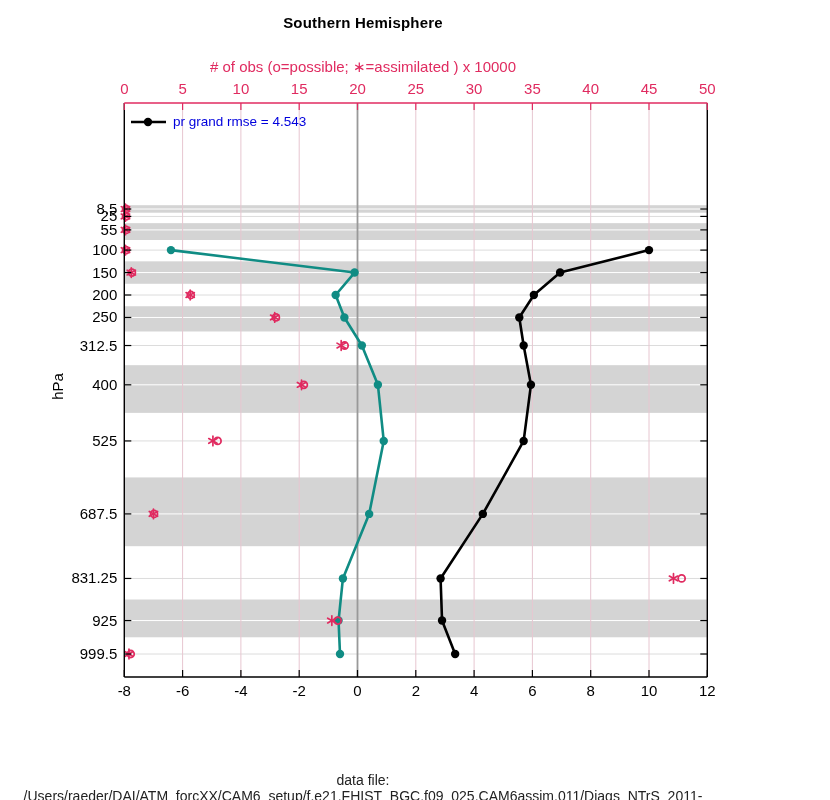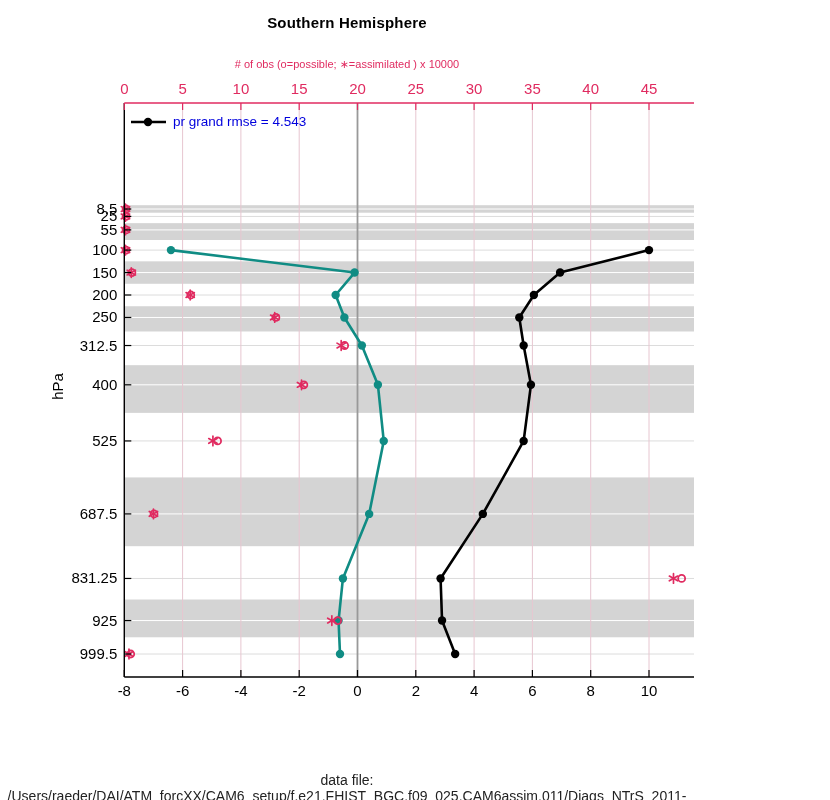--- a/index.html
+++ b/index.html
@@ -1,23 +1,23 @@
 <!DOCTYPE html>
 <html><head>
 <meta charset="utf-8">
 <style>
   html,body{margin:0;padding:0;background:#ffffff;}
   #figure{
     position:relative;width:694px;height:800px;background:#ffffff;overflow:hidden;
-    font-family:"Liberation Sans", sans-serif;color:#000;
+    font-family:"Liberation Sans", sans-serif;color:#000;padding-left:32px;
   }
   .abs{position:absolute;}
   .ctr{left:0;right:0;text-align:center;}
   #title1,#title2{font-size:15px;font-weight:bold;letter-spacing:0.2px;}
-  #topAxisLabel{font-size:11px;font-weight:bold;}
+  #topAxisLabel{font-size:15px;font-weight:bold;}
   #xlabel,#dateline{font-size:15px;}
   #footer{font-size:14px;color:#222;}
   #legend{position:absolute;left:130px;top:112px;text-align:right;}
   .legend-row{display:flex;align-items:center;height:19px;}
   .legend-swatch{width:37px;height:12px;margin-right:6px;flex:0 0 auto;}
   .legend-label{font-size:13.5px;color:#0000dd;white-space:nowrap;}
   #chart-svg{position:absolute;left:0;top:0;}
 </style>
 </head>
 <body>

